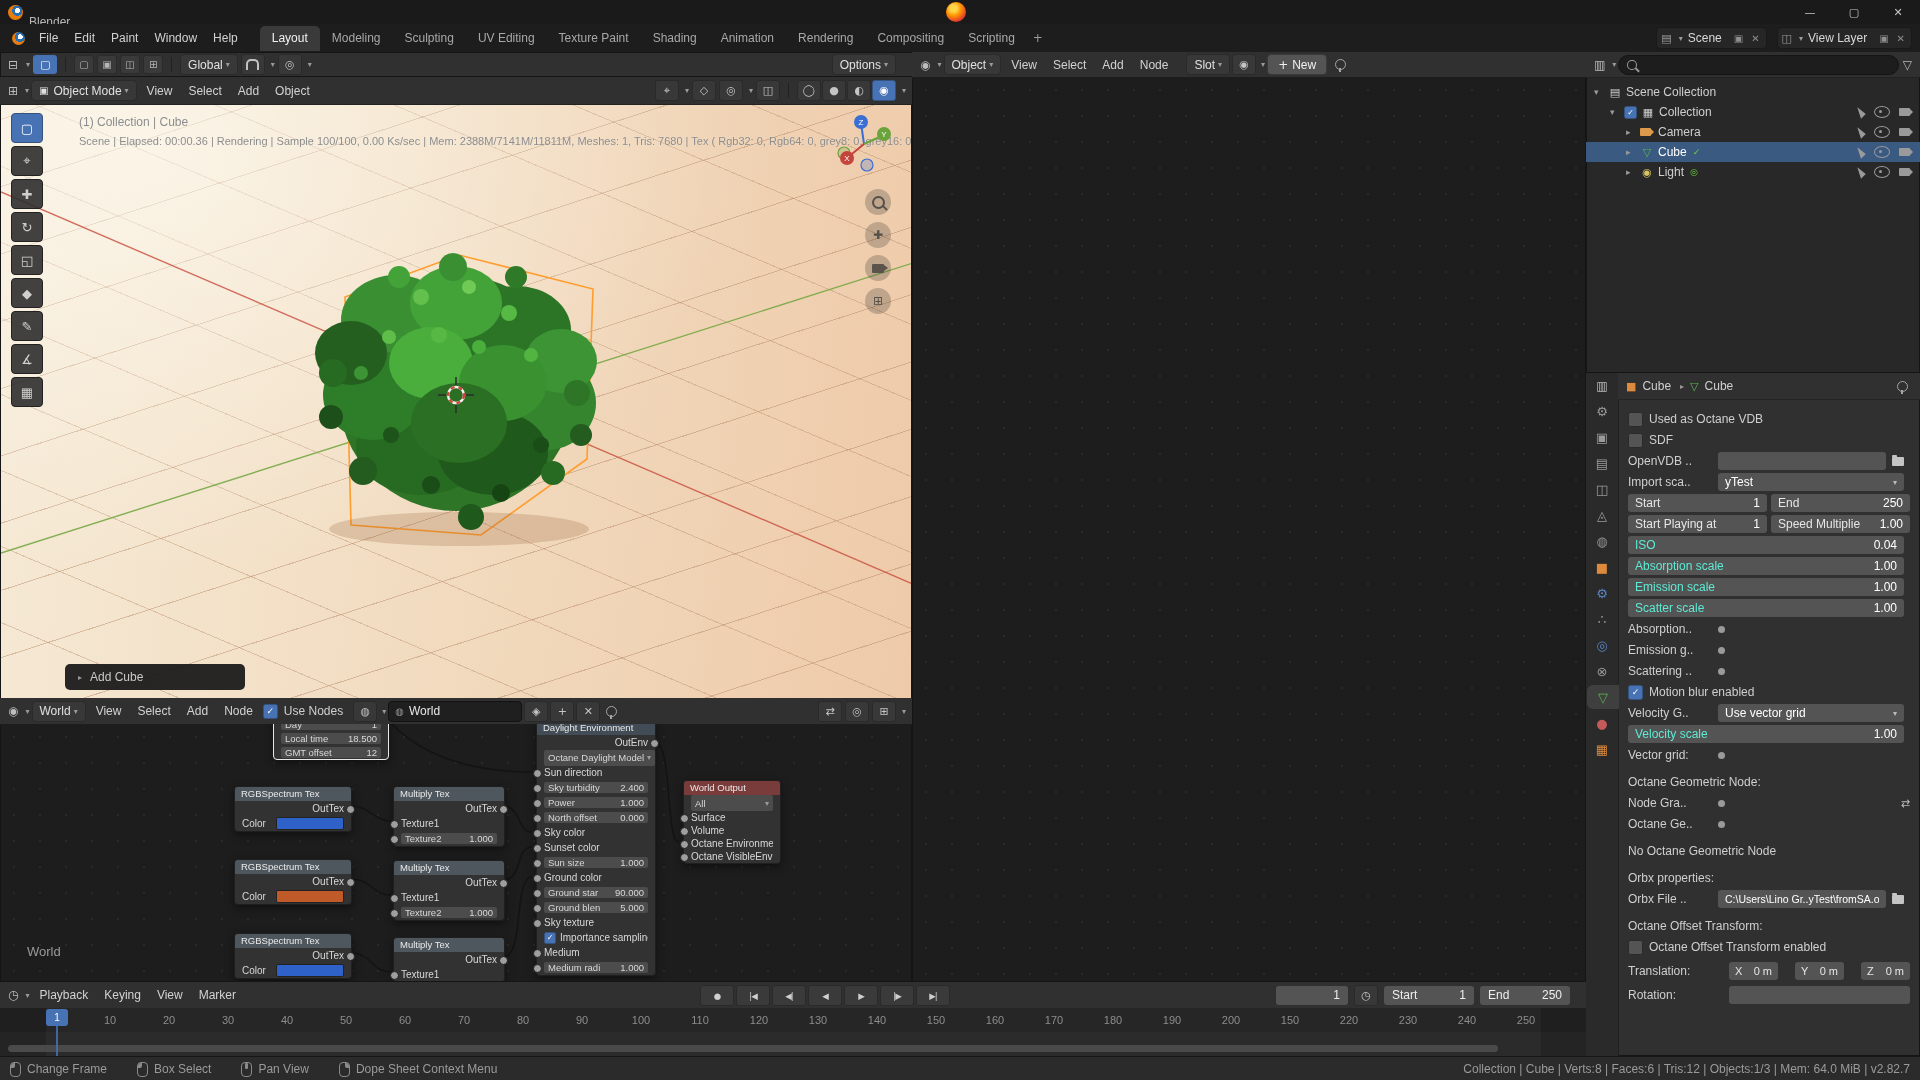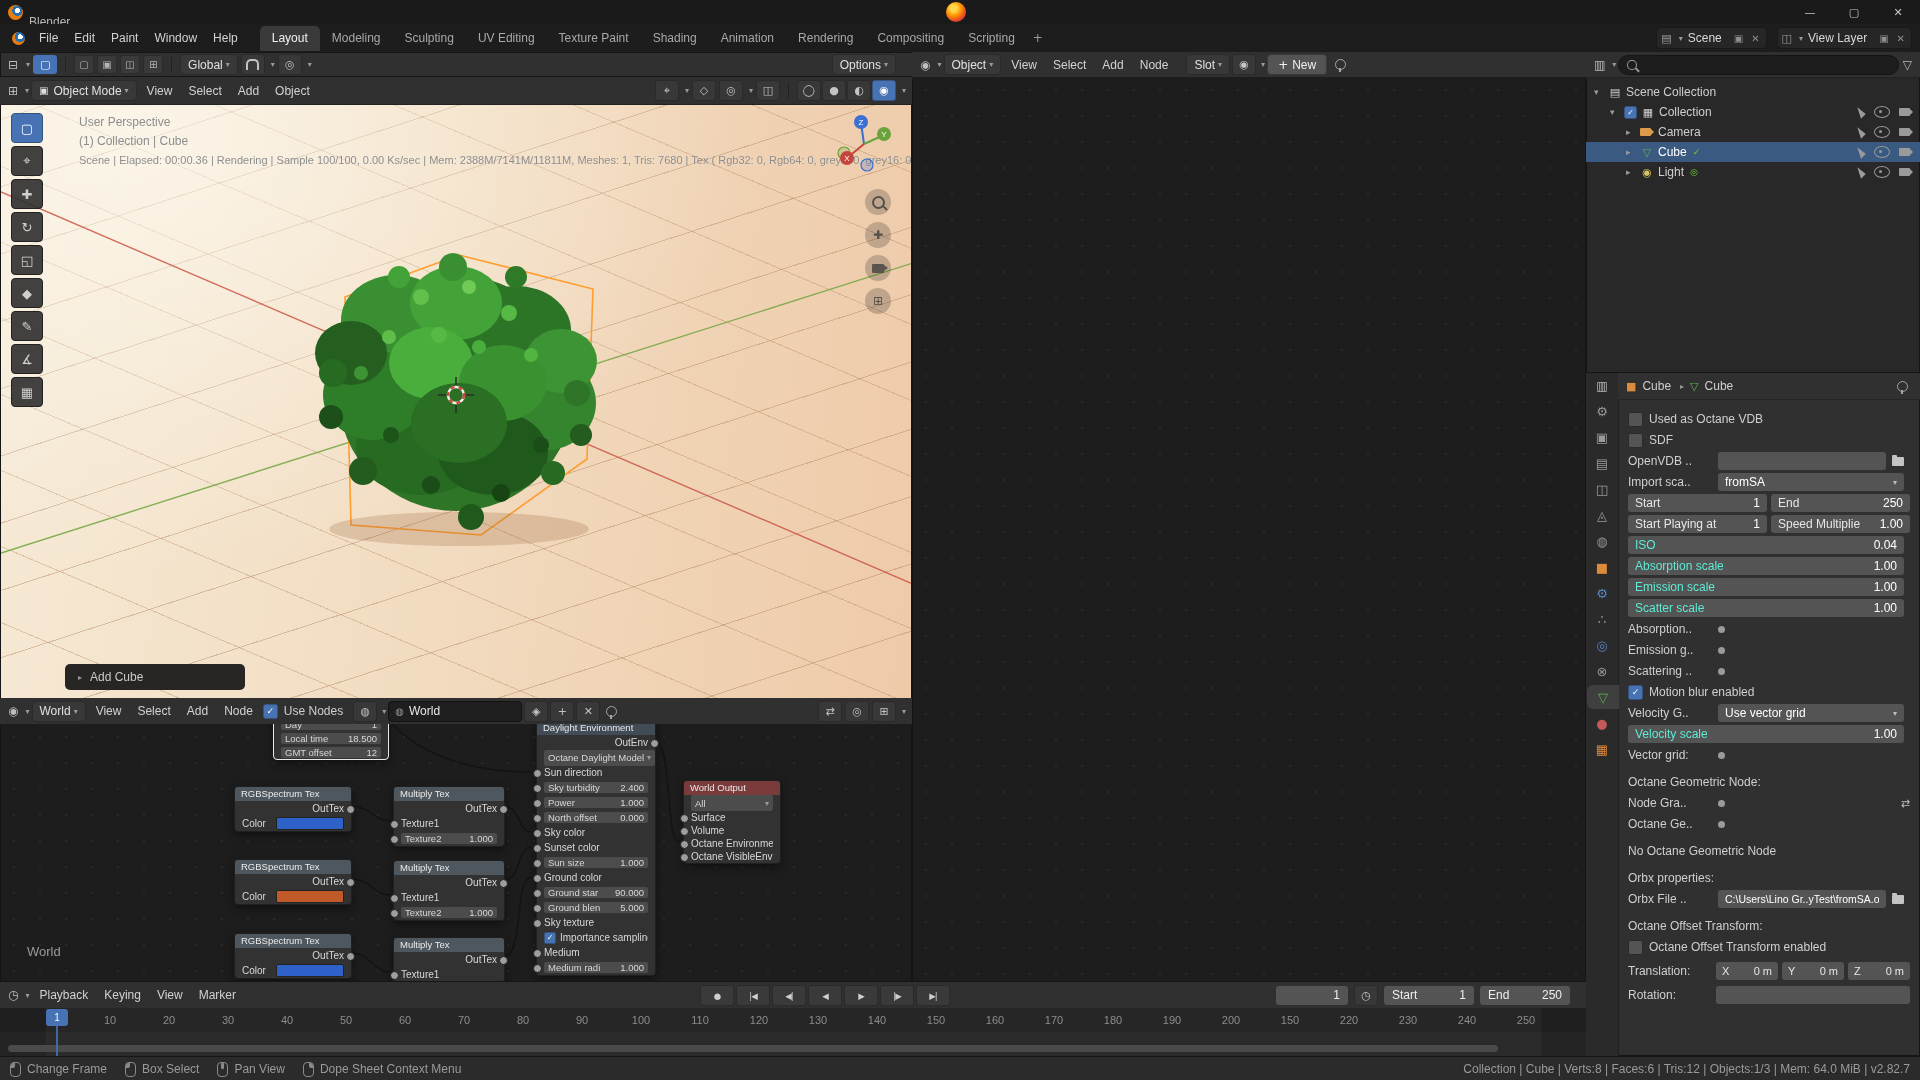--- a/index.html
+++ b/index.html
@@ -193,27 +193,27 @@
   .t-file .pr-label{width:84px;flex:0 0 auto;}
   .t-file .pr-bar{display:flex;}
   .t-file .pr-val{flex:1;text-align:left;font-size:10.5px;}
   .t-file .pr-folder{display:inline-block;}
   .t-dot .pr-label{width:84px;flex:0 0 auto;}
   .t-dot .pr-dot{display:inline-block;}
   .t-section{margin-top:9px;color:#c4c4c4;}
   .prop-pair{display:flex;gap:4px;margin:3px 0;}
   .pp-field{flex:1;display:flex;justify-content:space-between;align-items:center;background:#545454;border-radius:3px;height:18px;padding:0 7px;color:#e6e6e6;}
   .pp-field .pp-val{color:#fff;}
-  .trans-row{display:flex;align-items:center;gap:4px;margin-top:6px;}
+  .trans-row{display:flex;align-items:center;gap:17px;margin-top:6px;}
   .trans-label{width:84px;flex:0 0 auto;color:#cfcfcf;}
   .axisf{flex:1;display:flex;justify-content:space-between;align-items:center;background:#545454;border-radius:3px;height:18px;padding:0 6px;color:#e6e6e6;font-size:11px;}
 
   
   #status{position:absolute;left:0;top:1056px;right:0;height:24px;background:#2b2b2b;border-top:1px solid #161616;display:flex;align-items:center;padding:0 10px;color:#9a9a9a;}
-  .hints{display:flex;gap:18px;align-items:center;}
+  .hints{display:flex;gap:30px;align-items:center;}
   .hint{display:flex;align-items:center;gap:6px;}
   .mouse{width:9px;height:13px;border:1px solid #8a8a8a;border-radius:4px;position:relative;}
   .mouse::before{content:'';position:absolute;background:#8a8a8a;}
   .t-left .mouse::before{left:0;top:0;width:4px;height:5px;border-radius:3px 0 2px 0;}
   .t-middle .mouse::before{left:3px;top:0;width:3px;height:6px;border-radius:1px;}
   .t-right .mouse::before{right:0;top:0;width:4px;height:5px;border-radius:0 3px 0 2px;}
   .stats{margin-left:auto;white-space:nowrap;color:#9a9a9a;}
 </style>
 </head>
 <body>
@@ -382,21 +382,20 @@
           <line x1="455" y1="272" x2="455" y2="280" stroke="#2b2b2b" stroke-width="1.5"></line>
           <line x1="455" y1="300" x2="455" y2="308" stroke="#2b2b2b" stroke-width="1.5"></line>
           <line x1="437" y1="290" x2="445" y2="290" stroke="#2b2b2b" stroke-width="1.5"></line>
           <line x1="465" y1="290" x2="473" y2="290" stroke="#2b2b2b" stroke-width="1.5"></line>
           <circle cx="455" cy="290" r="8" fill="none" stroke="#f2f2f2" stroke-width="2.4"></circle>
           <circle cx="455" cy="290" r="8" fill="none" stroke="#d0453a" stroke-width="2.4" stroke-dasharray="4 4"></circle>
         </g>
       </svg>
 
       <div class="vp-info">
-        <div>User Perspective</div>
         <div>(1) Collection | Cube</div>
         <div style="font-size:11px">Scene | Elapsed: 00:00.36 |  Rendering | Sample 100/100, 0.00 Ks/sec | Mem: 2388M/7141M/11811M, Meshes: 1, Tris: 7680 | Tex  ( Rgb32: 0, Rgb64: 0, grey8: 0, grey16: 0 )</div>
       </div>
 
       <div class="vp-tools">
 
       <div class="vtool active">
             <span class="ico">▢</span>
           </div>
           <div class="vtool">
@@ -984,21 +983,21 @@
           </span>
           <span class="pr-folder folder"></span>
 
           <span class="pr-extra"></span>
         </div>
           <div class="prop-row t-select">
 
           <span class="pr-label">Import sca..</span>
           <span class="pr-bar">
 
-            <span class="pr-val">fromSA</span>
+            <span class="pr-val">yTest</span>
             <span class="pr-caret">▾</span>
           </span>
 
           <span class="pr-extra"></span>
         </div>
         </div>
 
       <div class="prop-pair">
         <span class="pp-field">
           <span>Start</span>

